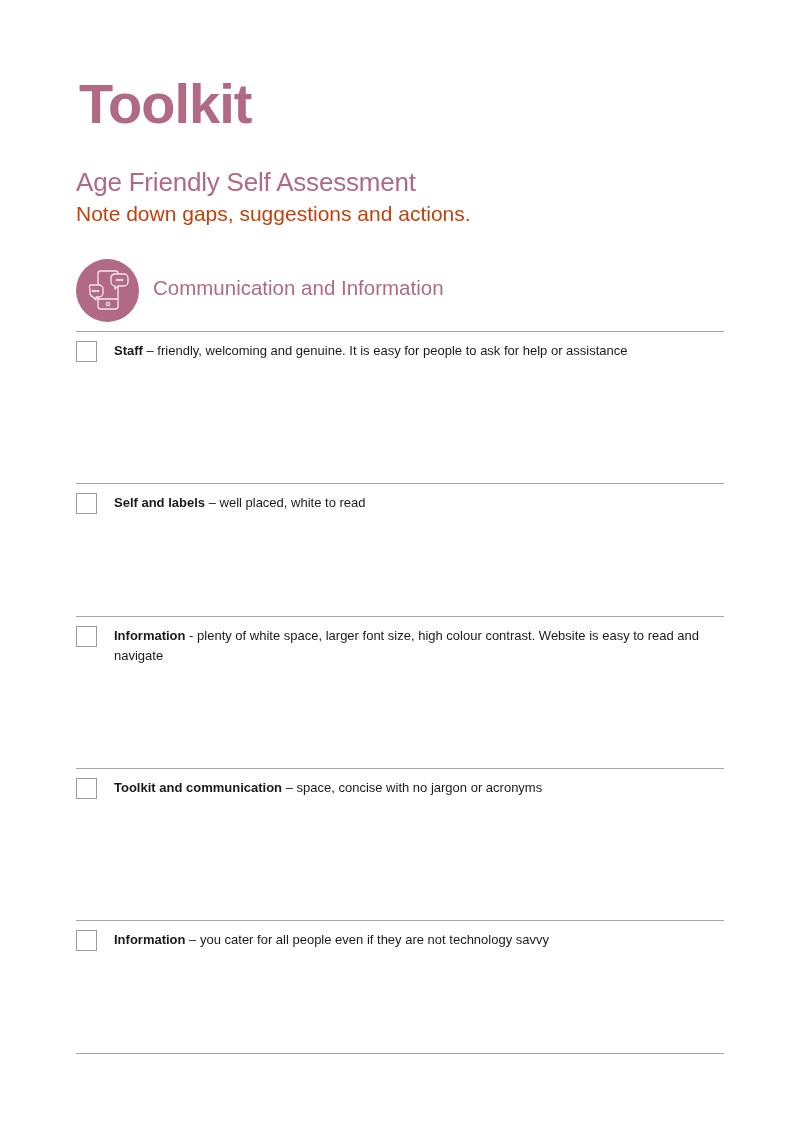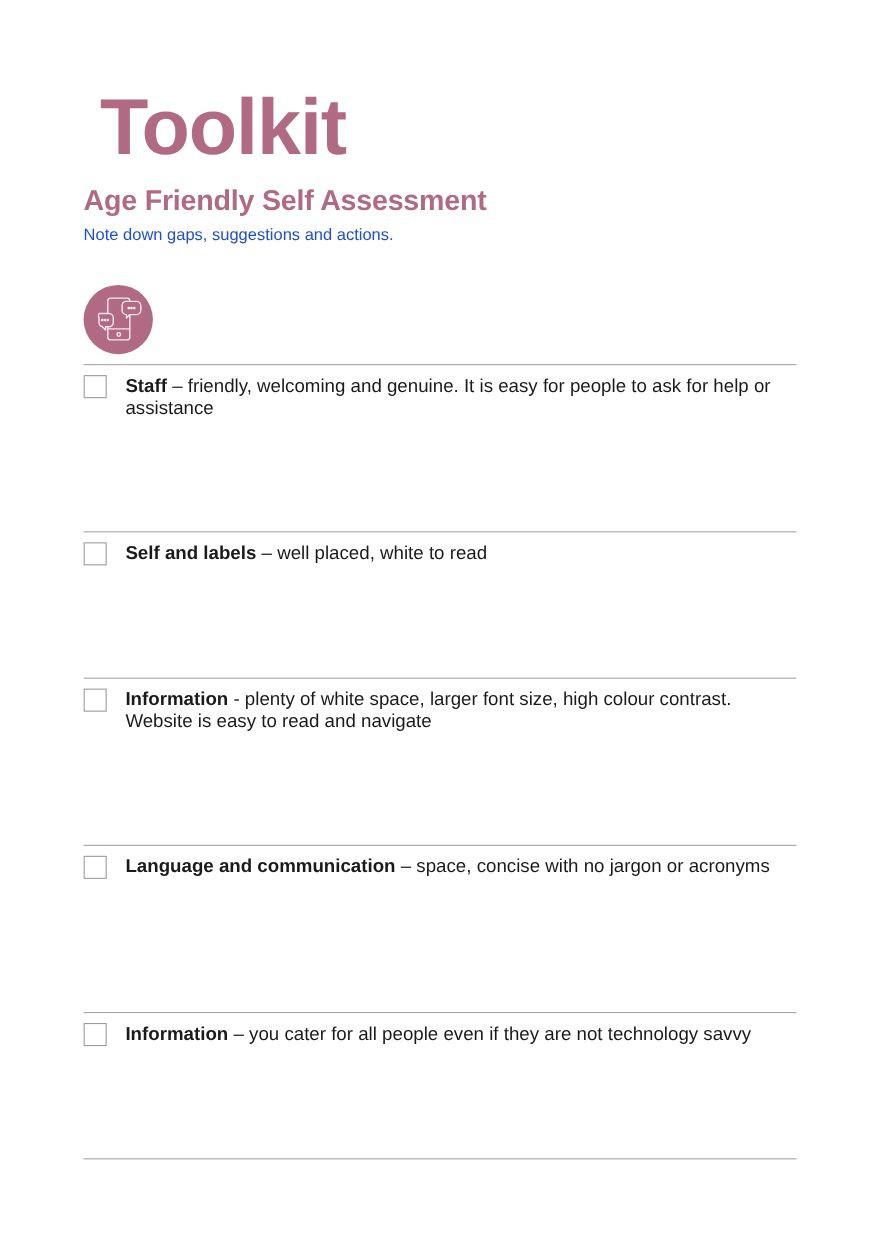--- a/index.html
+++ b/index.html
@@ -12,46 +12,46 @@
       height: 1130px;
       position: relative;
       overflow: hidden;
       font-family: "Liberation Sans", "DejaVu Sans", sans-serif;
       color: #1a1a1a;
     }
     .page-title {
       position: absolute;
       left: 75px;
       top: 68px;
-      margin: 16px;
-      font-size: 72px;
+      margin: 4px;
+      font-size: 56px;
       font-weight: bold;
       letter-spacing: -1px;
       line-height: 64px;
       color: #b06a84;
     }
     .subtitle {
       position: absolute;
       left: 76px;
       top: 166px;
       margin: 0;
       font-size: 26px;
-      font-weight: bold;
+      font-weight: normal;
       line-height: 32px;
       color: #b06a84;
       letter-spacing: -0.2px;
     }
     .intro {
       position: absolute;
       left: 76px;
       top: 204px;
       margin: 0;
-      font-size: 15px;
+      font-size: 21px;
       line-height: 20px;
-      color: #1d4ed8;
+      color: #c2410c;
     }
     .section-header {
       position: absolute;
       left: 76px;
       top: 258px;
       height: 64px;
       display: flex;
       align-items: center;
     }
     .section-icon {
@@ -92,21 +92,21 @@
       border: 1px solid #9c9c9c;
       box-sizing: border-box;
       background: #fff;
       cursor: pointer;
     }
     .item-text {
       position: absolute;
       left: 38px;
       top: 10px;
       width: 605px;
-      font-size: 17px;
+      font-size: 13px;
       line-height: 20px;
       color: #1a1a1a;
     }
     .item-text b {
       font-weight: bold;
     }
     .final-rule {
       position: absolute;
       left: 76px;
       top: 1053px;
@@ -134,20 +134,21 @@
       <circle cx="34" cy="15" r="0.6" fill="#f6e6ec"></circle>
       <circle cx="36.5" cy="15" r="0.6" fill="#f6e6ec"></circle>
       <circle cx="39" cy="15" r="0.6" fill="#f6e6ec"></circle>
 
       <path d="M7 20 h9 a4 4 0 0 1 4 4 v4 a4 4 0 0 1 -4 4 h-3 v3 l-3 -3 a4 4 0 0 1 -3 -4 v-4 a4 4 0 0 1 0 -4z" fill="#b06a84"></path>
       <circle cx="10" cy="26" r="0.6" fill="#f6e6ec"></circle>
       <circle cx="12.5" cy="26" r="0.6" fill="#f6e6ec"></circle>
       <circle cx="15" cy="26" r="0.6" fill="#f6e6ec"></circle>
     </svg>
   </div>
+  <span class="section-title">Communication and Information</span>
 </div>
 
 <div class="item" style="top:331px;">
   <div class="item-rule"></div>
   <div class="checkbox"></div>
   <div class="item-text"><b>Staff</b><span> – </span><span>friendly, welcoming and genuine. It is easy for people to ask for help or assistance</span></div>
 </div>
 
 <div class="item" style="top:483px;">
   <div class="item-rule"></div>
@@ -157,21 +158,21 @@
 
 <div class="item" style="top:616px;">
   <div class="item-rule"></div>
   <div class="checkbox"></div>
   <div class="item-text"><b>Information</b><span> - </span><span>plenty of white space, larger font size, high colour contrast. Website is easy to read and navigate</span></div>
 </div>
 
 <div class="item" style="top:768px;">
   <div class="item-rule"></div>
   <div class="checkbox"></div>
-  <div class="item-text"><b>Language and communication</b><span> – </span><span>space, concise with no jargon or acronyms</span></div>
+  <div class="item-text"><b>Toolkit and communication</b><span> – </span><span>space, concise with no jargon or acronyms</span></div>
 </div>
 
 <div class="item" style="top:920px;">
   <div class="item-rule"></div>
   <div class="checkbox"></div>
   <div class="item-text"><b>Information</b><span> – </span><span>you cater for all people even if they are not technology savvy</span></div>
 </div>
 
 <div class="final-rule"></div>
 

